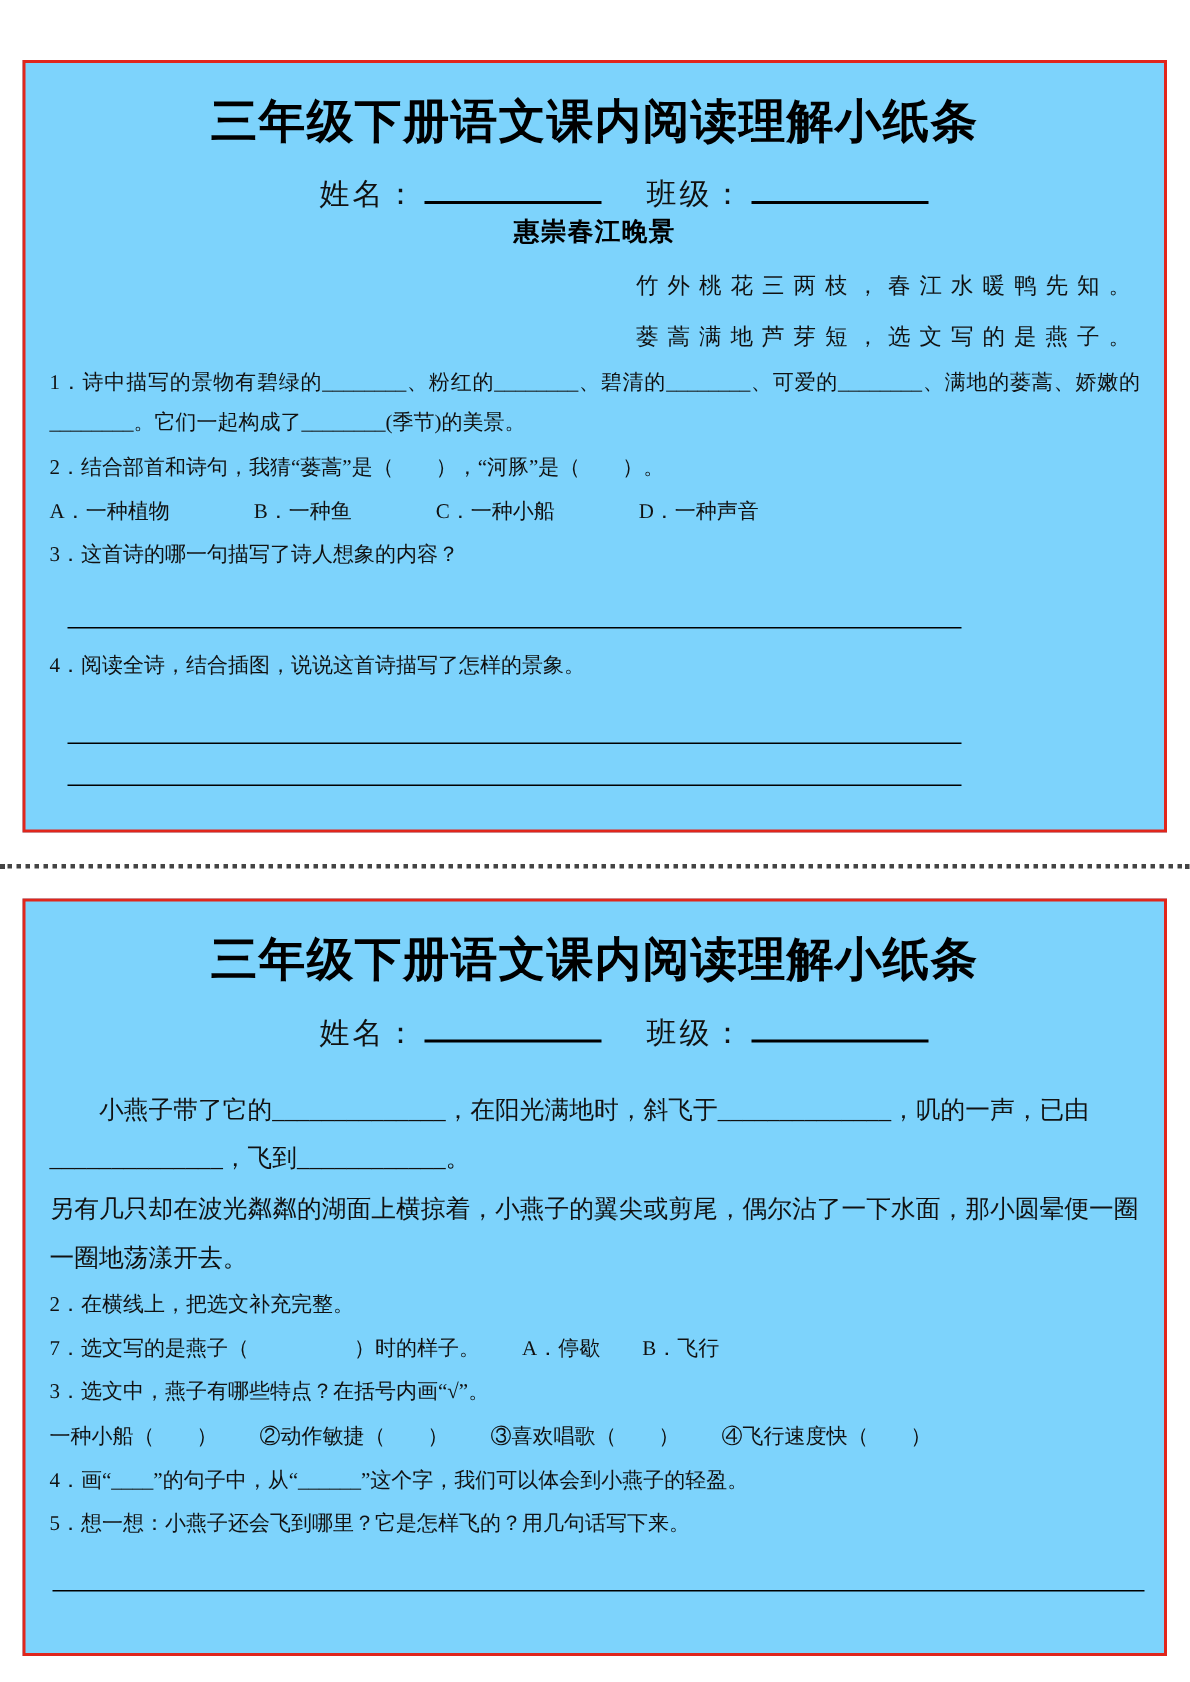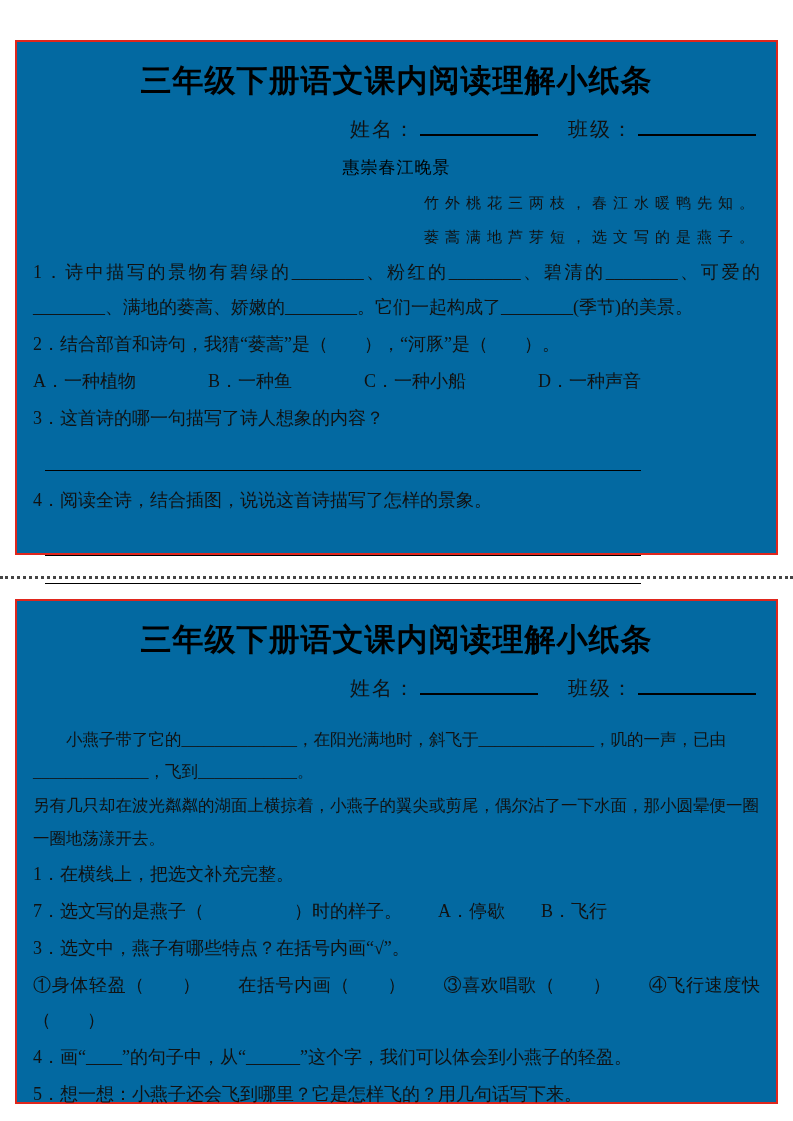--- a/index.html
+++ b/index.html
@@ -15,73 +15,73 @@
     width: 793px;
     height: 1121px;
     padding-top: 40px;
     background: #ffffff;
   }
   .sheet {
     width: 763px;
     margin: 0 15px;
     border: 2px solid #e0261c;
     padding: 16px 16px 10px 16px;
-    background: #0369a1;
+    background: #7dd3fc;
   }
   .sheet-1 { height: 515px; }
   .sheet-2 { height: 505px; }
   .sheet-title {
     font-family: "Liberation Sans", "DejaVu Sans", sans-serif;
     font-weight: bold;
     font-size: 31px;
     text-align: center;
     letter-spacing: 1px;
     margin-top: 2px;
     color: #000000;
   }
   .name-row {
-    text-align: right;
+    text-align: left;
     font-size: 20px;
     margin-top: 14px;
     padding-left: 180px;
     white-space: nowrap;
   }
   .name-row .nr-label { letter-spacing: 2px; }
   .blank {
     display: inline-block;
     width: 118px;
     height: 20px;
     border-bottom: 2px solid #000000;
     margin: 0 4px;
     vertical-align: baseline;
   }
   .gap { display: inline-block; width: 26px; }
   .poem-title {
     font-family: "Liberation Sans", "DejaVu Sans", sans-serif;
     text-align: center;
     font-size: 17px;
-    font-weight: normal;
-    margin-top: 13px;
+    font-weight: bold;
+    margin-top: 0;
     letter-spacing: 1px;
     color: #000000;
   }
   .poem-author {
     text-align: center;
     font-size: 14px;
     margin-top: 13px;
     letter-spacing: 5px;
   }
   .poem-line {
     text-align: right;
     font-size: 15px;
     margin-top: 15px;
     letter-spacing: 6px;
   }
   .q {
-    font-size: 18px;
+    font-size: 14px;
     line-height: 1.95;
     margin-top: 2px;
     text-align: justify;
   }
   .q-first { margin-top: 8px; }
   .ans-line {
     height: 0;
     border-bottom: 1.5px solid #000000;
   }
   .s1-ans { width: 596px; margin: 32px 0 0 12px; }
@@ -134,23 +134,23 @@
   <section class="sheet sheet-2">
     <h1 class="sheet-title">三年级下册语文课内阅读理解小纸条</h1>
 
     <div class="name-row">
       <span class="nr-label">姓名：</span><span class="blank"></span><span class="gap"></span><span class="nr-label">班级：</span><span class="blank"></span>
     </div>
 
     <p class="passage passage-1">小燕子带了它的______________，在阳光满地时，斜飞于______________，叽的一声，已由______________，飞到____________。</p>
     <p class="passage passage-2">另有几只却在波光粼粼的湖面上横掠着，小燕子的翼尖或剪尾，偶尔沾了一下水面，那小圆晕便一圈一圈地荡漾开去。</p>
 
-    <p class="q">1．在横线上，把选文补充完整。</p>
+    <p class="q">2．在横线上，把选文补充完整。</p>
     <p class="q">7．选文写的是燕子（　　　　　）时的样子。　　A．停歇　　B．飞行</p>
     <p class="q">3．选文中，燕子有哪些特点？在括号内画“√”。</p>
-    <p class="q">①身体轻盈（　　）　　在括号内画（　　）　　③喜欢唱歌（　　）　　④飞行速度快（　　）</p>
+    <p class="q">一种小船（　　）　　②动作敏捷（　　）　　③喜欢唱歌（　　）　　④飞行速度快（　　）</p>
     <p class="q">4．画“____”的句子中，从“______”这个字，我们可以体会到小燕子的轻盈。</p>
     <p class="q">5．想一想：小燕子还会飞到哪里？它是怎样飞的？用几句话写下来。</p>
 
     <div class="ans-line s2-ans"></div>
   </section>
 
 </div>
 
 </body></html>

